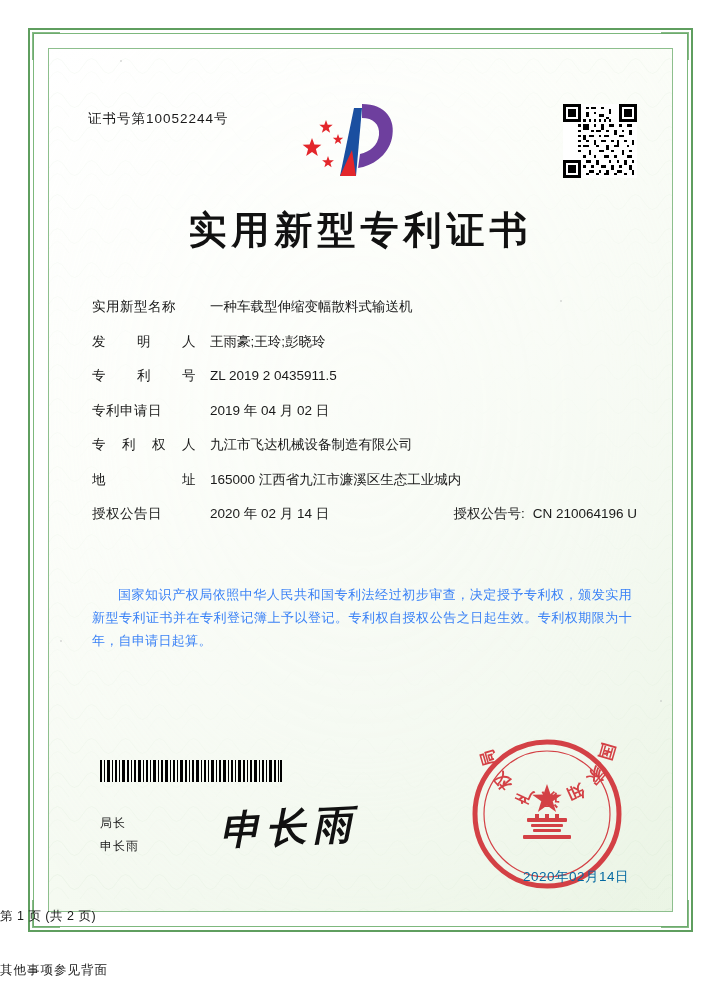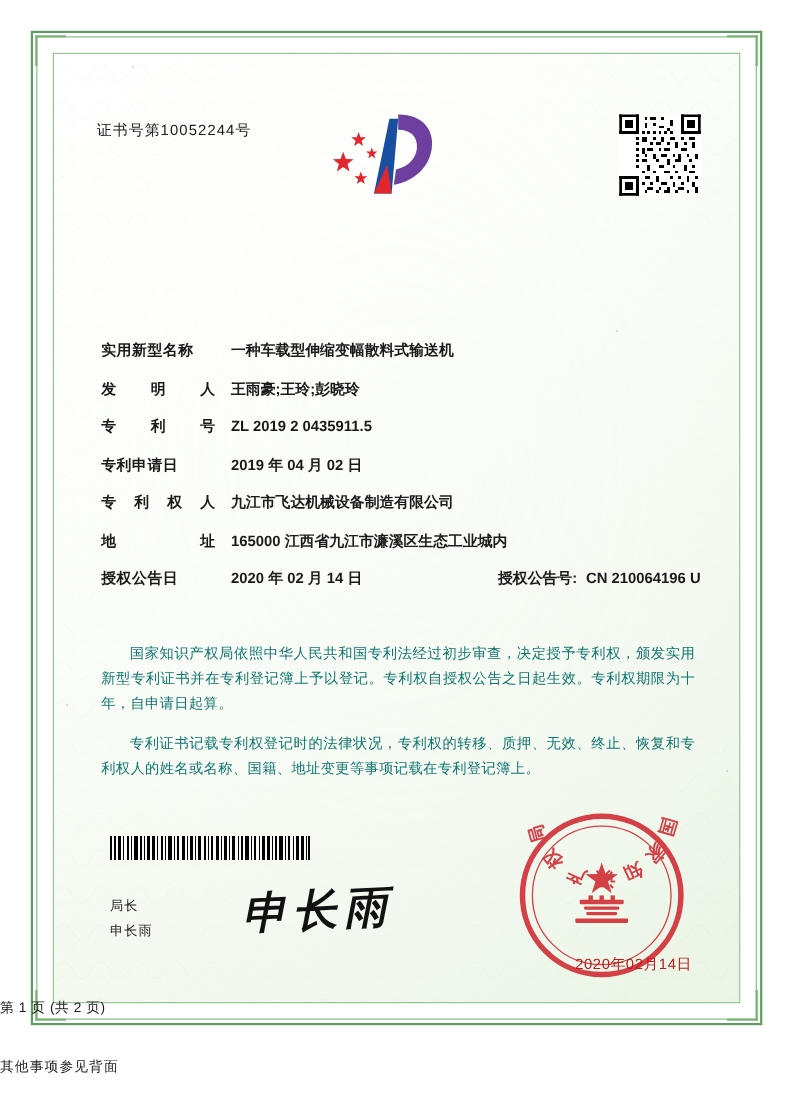--- a/index.html
+++ b/index.html
@@ -108,23 +108,22 @@
     font-size: 38px;
     font-weight: bold;
     letter-spacing: 5px;
     color: #111;
   }
 
   
   .fields {
     position: absolute;
     left: 92px;
-    top: 309px;
+    top: 297px;
     width: 545px;
-    font-weight: bold;
   }
   .row {
     display: flex;
     align-items: baseline;
     margin-bottom: 14.5px;
     font-size: 13.5px;
     color: #1a1a1a;
     line-height: 20px;
   }
   .row .lbl {
@@ -158,21 +157,21 @@
     position: absolute;
     left: 92px;
     top: 570px;
     width: 540px;
     font-family: "DejaVu Serif", serif;
   }
   .para {
     font-size: 13px;
     line-height: 23px;
     text-indent: 26px;
-    color: #0f766e;
+    color: #3b82f6;
     text-align: justify;
     margin-bottom: 4px;
     letter-spacing: 0.3px;
   }
 
   
   .barcode {
     position: absolute;
     left: 100px;
     top: 760px;
@@ -209,21 +208,21 @@
     right: 98px;
     top: 738px;
     width: 152px;
     height: 152px;
   }
   .seal-date {
     position: absolute;
     right: 92px;
     top: 868px;
     font-size: 13.5px;
-    color: #b91c1c;
+    color: #0369a1;
     letter-spacing: 0.5px;
   }
 
   
   .page-no {
     position: absolute;
     left: 0;
     right: 0;
     top: 908px;
     text-align: left;
@@ -399,20 +398,21 @@
       <rect x="21" y="26" width="2" height="1"></rect>
         <rect x="9" y="27" width="1" height="1"></rect>
       <rect x="13" y="27" width="1" height="1"></rect>
         <rect x="16" y="27" width="2" height="1"></rect>
       <rect x="20" y="27" width="1" height="1"></rect>
         <rect x="24" y="27" width="1" height="1"></rect>
       <rect x="27" y="26" width="1" height="2"></rect>
     </g>
   </svg>
 
+  <div class="title">实用新型专利证书</div>
 
   <div class="fields">
 
     <div class="row">
       <div class="lbl">实用新型名称</div>
       <div class="val">一种车载型伸缩变幅散料式输送机</div>
     </div>
 
     <div class="row">
       <div class="lbl spread">
@@ -459,21 +459,20 @@
       <div class="lbl">授权公告日</div>
       <div class="val">2020 年 02 月 14 日</div>
       <div class="val2-lbl">授权公告号:</div>
       <div class="val2">CN 210064196 U</div>
     </div>
 
   </div>
 
   <div class="paras">
     <p class="para">国家知识产权局依照中华人民共和国专利法经过初步审查，决定授予专利权，颁发实用新型专利证书并在专利登记簿上予以登记。专利权自授权公告之日起生效。专利权期限为十年，自申请日起算。</p>
-    <p class="para">专利证书记载专利权登记时的法律状况，专利权的转移、质押、无效、终止、恢复和专利权人的姓名或名称、国籍、地址变更等事项记载在专利登记簿上。</p>
   </div>
 
   <svg class="barcode" viewBox="0 0 182 22" shape-rendering="crispEdges">
     <g fill="#000">
       <rect x="0" y="0" width="2" height="22"></rect>
         <rect x="4" y="0" width="1" height="22"></rect>
       <rect x="7" y="0" width="3" height="22"></rect>
         <rect x="12" y="0" width="1" height="22"></rect>
       <rect x="15" y="0" width="2" height="22"></rect>
         <rect x="19" y="0" width="1" height="22"></rect>

